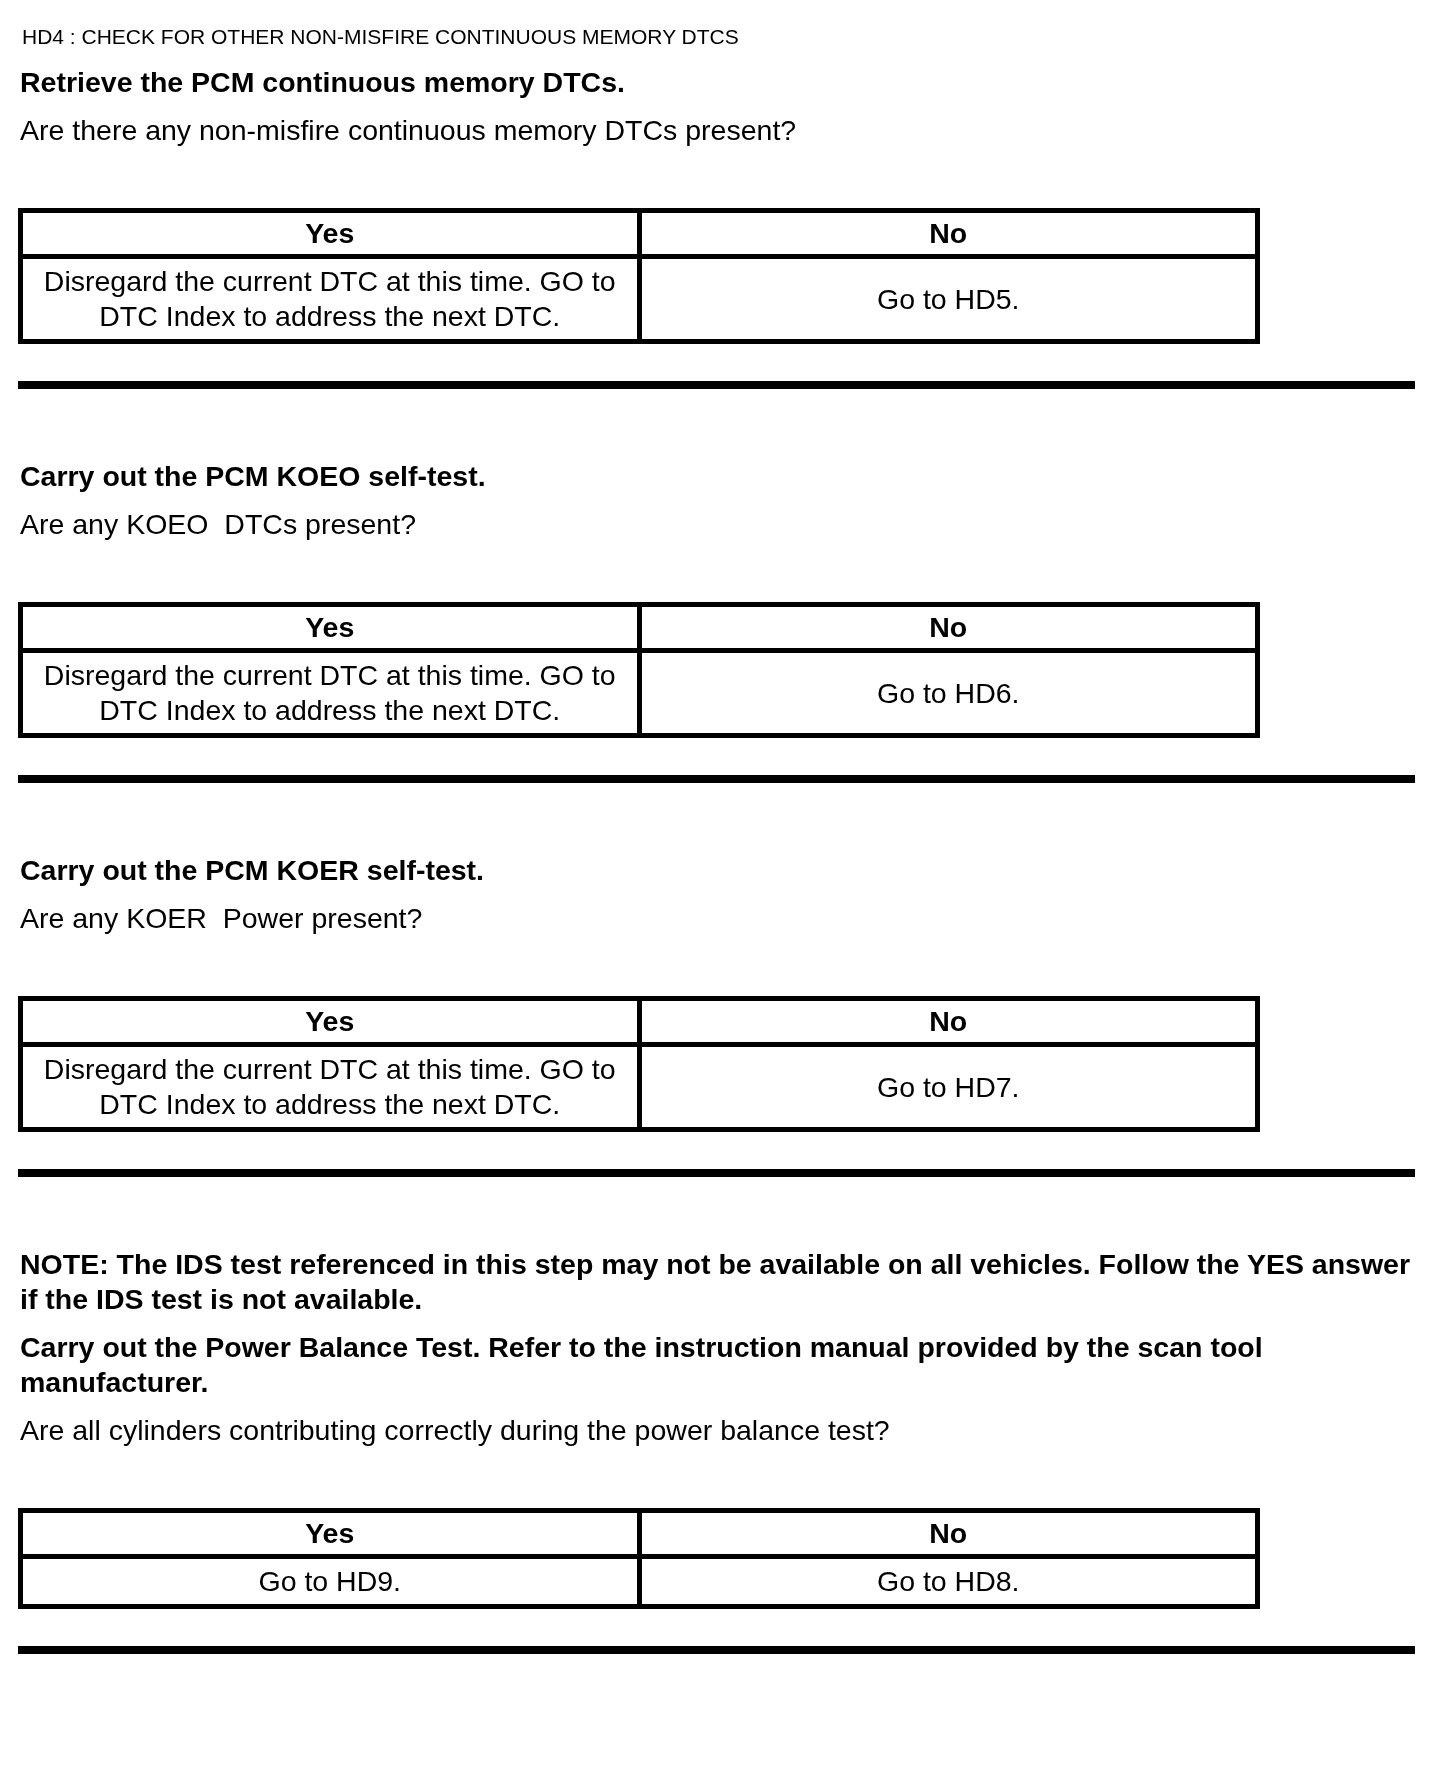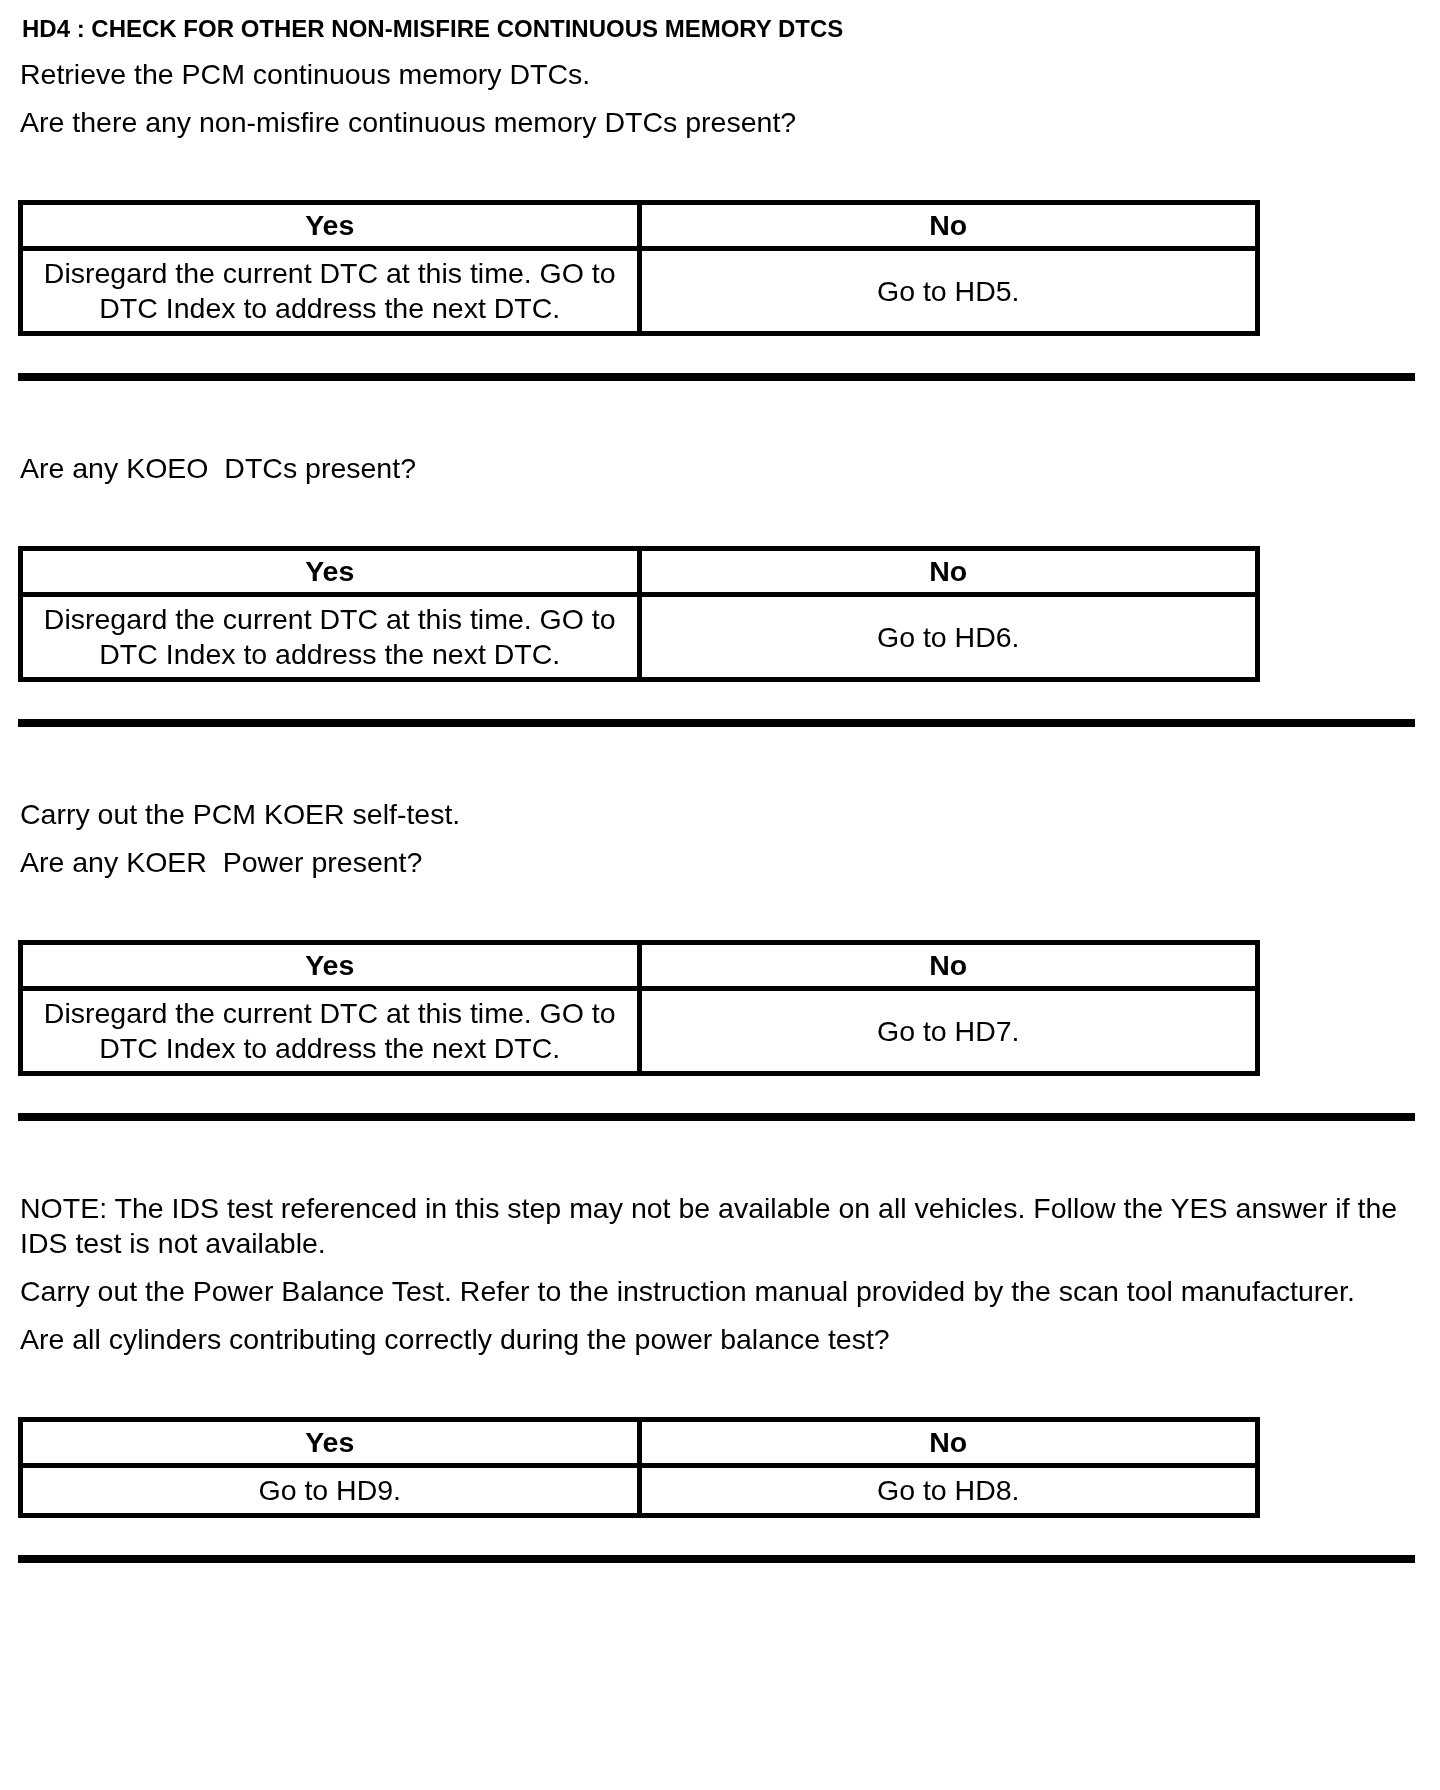--- a/index.html
+++ b/index.html
@@ -12,29 +12,29 @@
   }
   body {
     width: 1440px;
     height: 1790px;
     overflow: hidden;
   }
   .page {
     padding: 16px 20px 0 20px;
   }
   .step-heading {
-    font-size: 24px;
-    font-weight: 700;
+    font-size: 21px;
+    font-weight: 400;
     line-height: 25px;
-    margin: 0 0 16px 2px;
+    margin: 8px 0 16px 2px;
     white-space: pre-wrap;
   }
   .body-text {
     font-size: 28.5px;
-    font-weight: 400;
+    font-weight: 700;
     line-height: 35px;
     margin: 0 0 13px 0;
     max-width: 1400px;
     white-space: pre-wrap;
   }
   .question {
     font-size: 28.5px;
     font-weight: 400;
     line-height: 35px;
     margin: 0;
@@ -94,20 +94,21 @@
         <tr>
           <td>Disregard the current DTC at this time. GO to DTC Index to address the next DTC.</td>
           <td>Go to HD5.</td>
         </tr>
       </tbody>
     </table>
     <hr class="section-divider">
   </section>
 
   <section class="step">
+    <p class="body-text">Carry out the PCM KOEO self-test.</p>
     <p class="question">Are any KOEO  DTCs present?</p>
     <table class="decision-table">
       <thead>
         <tr>
           <th>Yes</th>
           <th>No</th>
         </tr>
       </thead>
       <tbody>
         <tr>

